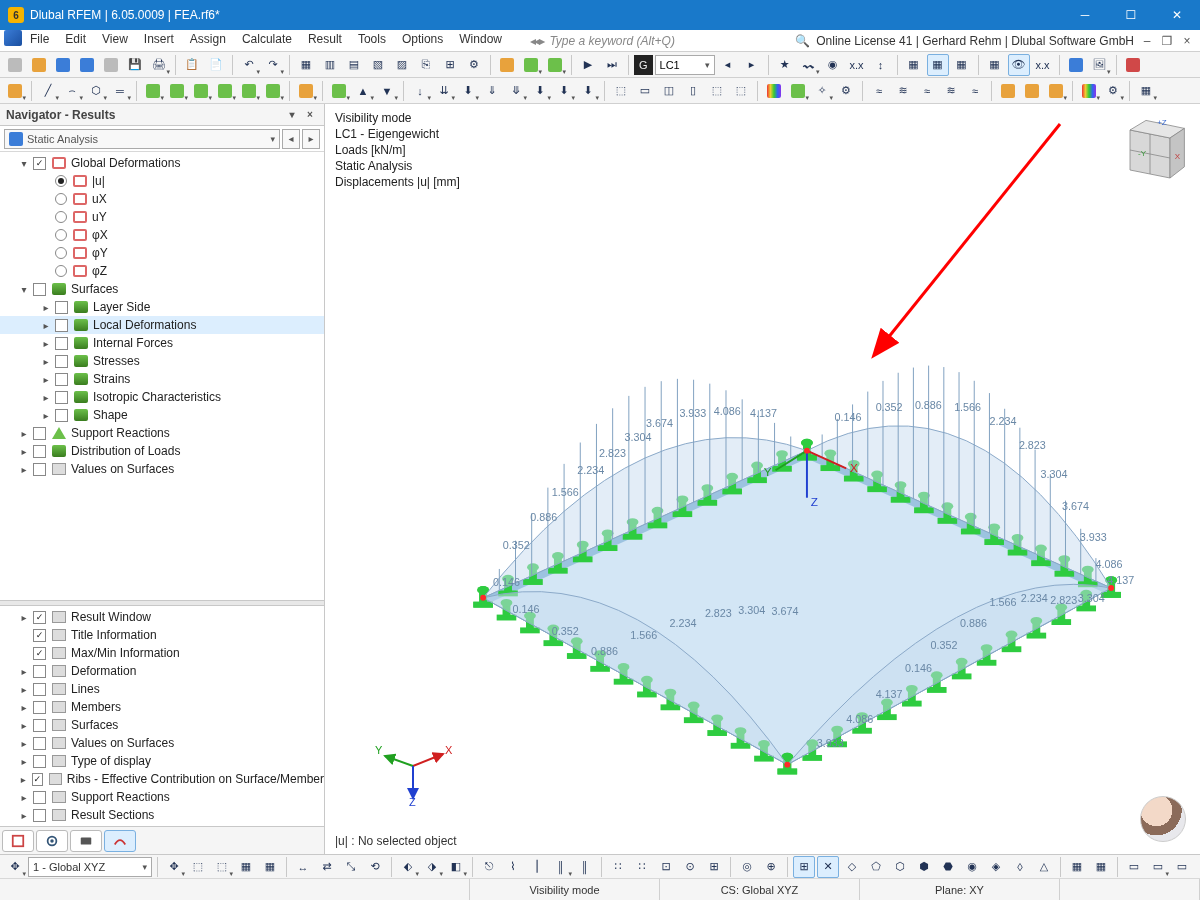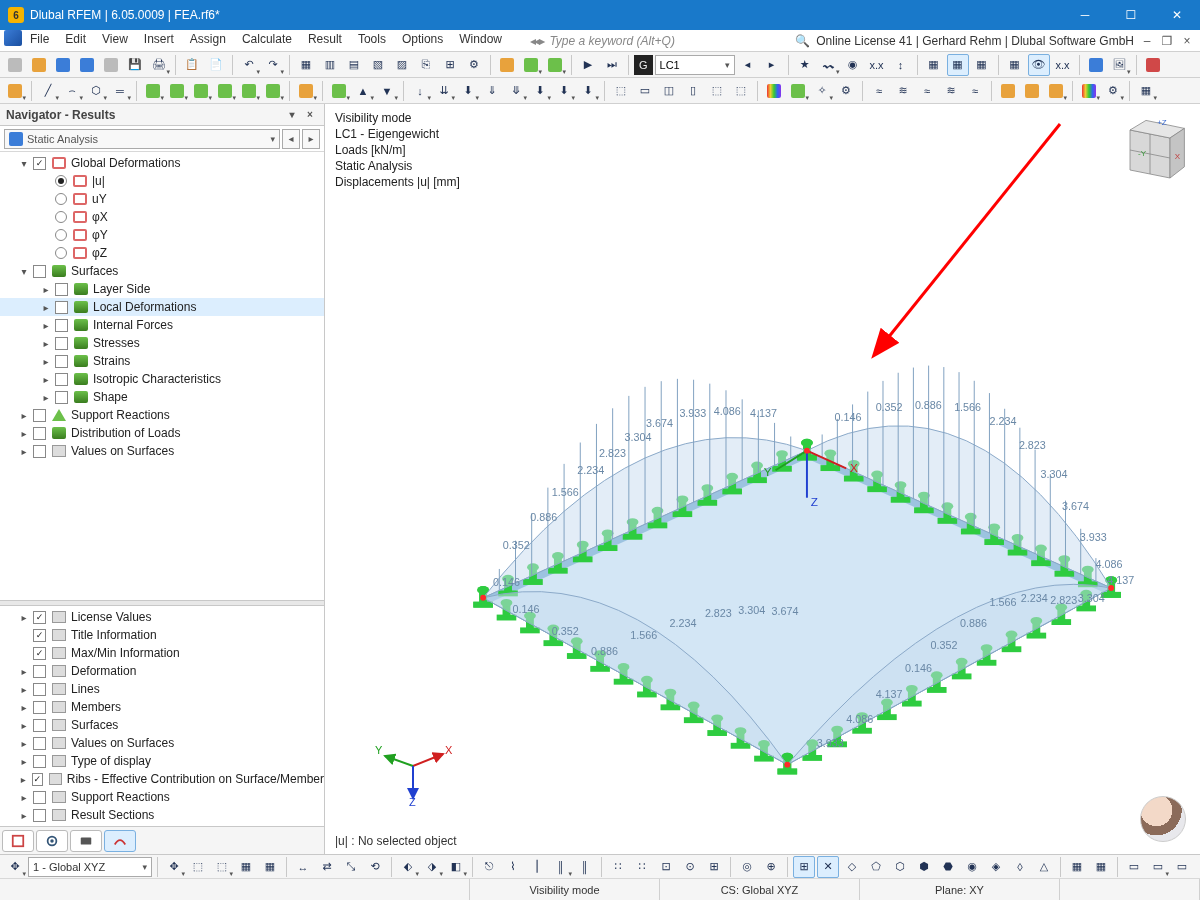--- a/index.html
+++ b/index.html
@@ -172,21 +172,21 @@
       <span class="mini c-green"></span>
       <span class="drop">▾</span>
     </div>
   <div class="tb-sep"></div>
   <div class="tb-btn">▶</div>
   <div class="tb-btn">⏭</div>
   <div class="tb-sep"></div>
   <div class="tb-combo dark">
       <span>G</span>
     </div>
-  <div class="tb-combo" style="width:80px">
+  <div class="tb-combo" style="width:60px">
       <span>LC1</span>
       <span style="margin-left:auto;font-size:9px;color:#555">▾</span>
     </div>
   <div class="tb-btn">◂</div>
   <div class="tb-btn">▸</div>
   <div class="tb-sep"></div>
   <div class="tb-btn">★</div>
   <div class="tb-btn">〰<span class="drop">▾</span></div>
   <div class="tb-btn">◉</div>
   <div class="tb-btn">x.x</div>
@@ -339,20 +339,26 @@
         <div class="tree-row indent-2">
           <span class="exp"></span>
           <span class="radio sel"></span>
           <span class="ticon def"></span>
           <span class="lbl">|u|</span>
         </div>
         <div class="tree-row indent-2">
           <span class="exp"></span>
           <span class="radio"></span>
           <span class="ticon def"></span>
+          <span class="lbl">uX</span>
+        </div>
+        <div class="tree-row indent-2">
+          <span class="exp"></span>
+          <span class="radio"></span>
+          <span class="ticon def"></span>
           <span class="lbl">uY</span>
         </div>
         <div class="tree-row indent-2">
           <span class="exp"></span>
           <span class="radio"></span>
           <span class="ticon def"></span>
           <span class="lbl">φX</span>
         </div>
         <div class="tree-row indent-2">
           <span class="exp"></span>
@@ -432,21 +438,21 @@
           <span class="ticon val"></span>
           <span class="lbl">Values on Surfaces</span>
         </div>
       </div>
     <div class="sb-split"></div>
     <div class="tree sb-bottom" id="tree-bottom">
         <div class="tree-row indent-1">
           <span class="exp">▸</span>
           <span class="chk checked"></span>
           <span class="ticon val"></span>
-          <span class="lbl">License Values</span>
+          <span class="lbl">Result Window</span>
         </div>
         <div class="tree-row indent-1">
           <span class="exp"></span>
           <span class="chk checked"></span>
           <span class="ticon val"></span>
           <span class="lbl">Title Information</span>
         </div>
         <div class="tree-row indent-1">
           <span class="exp"></span>
           <span class="chk checked"></span>

